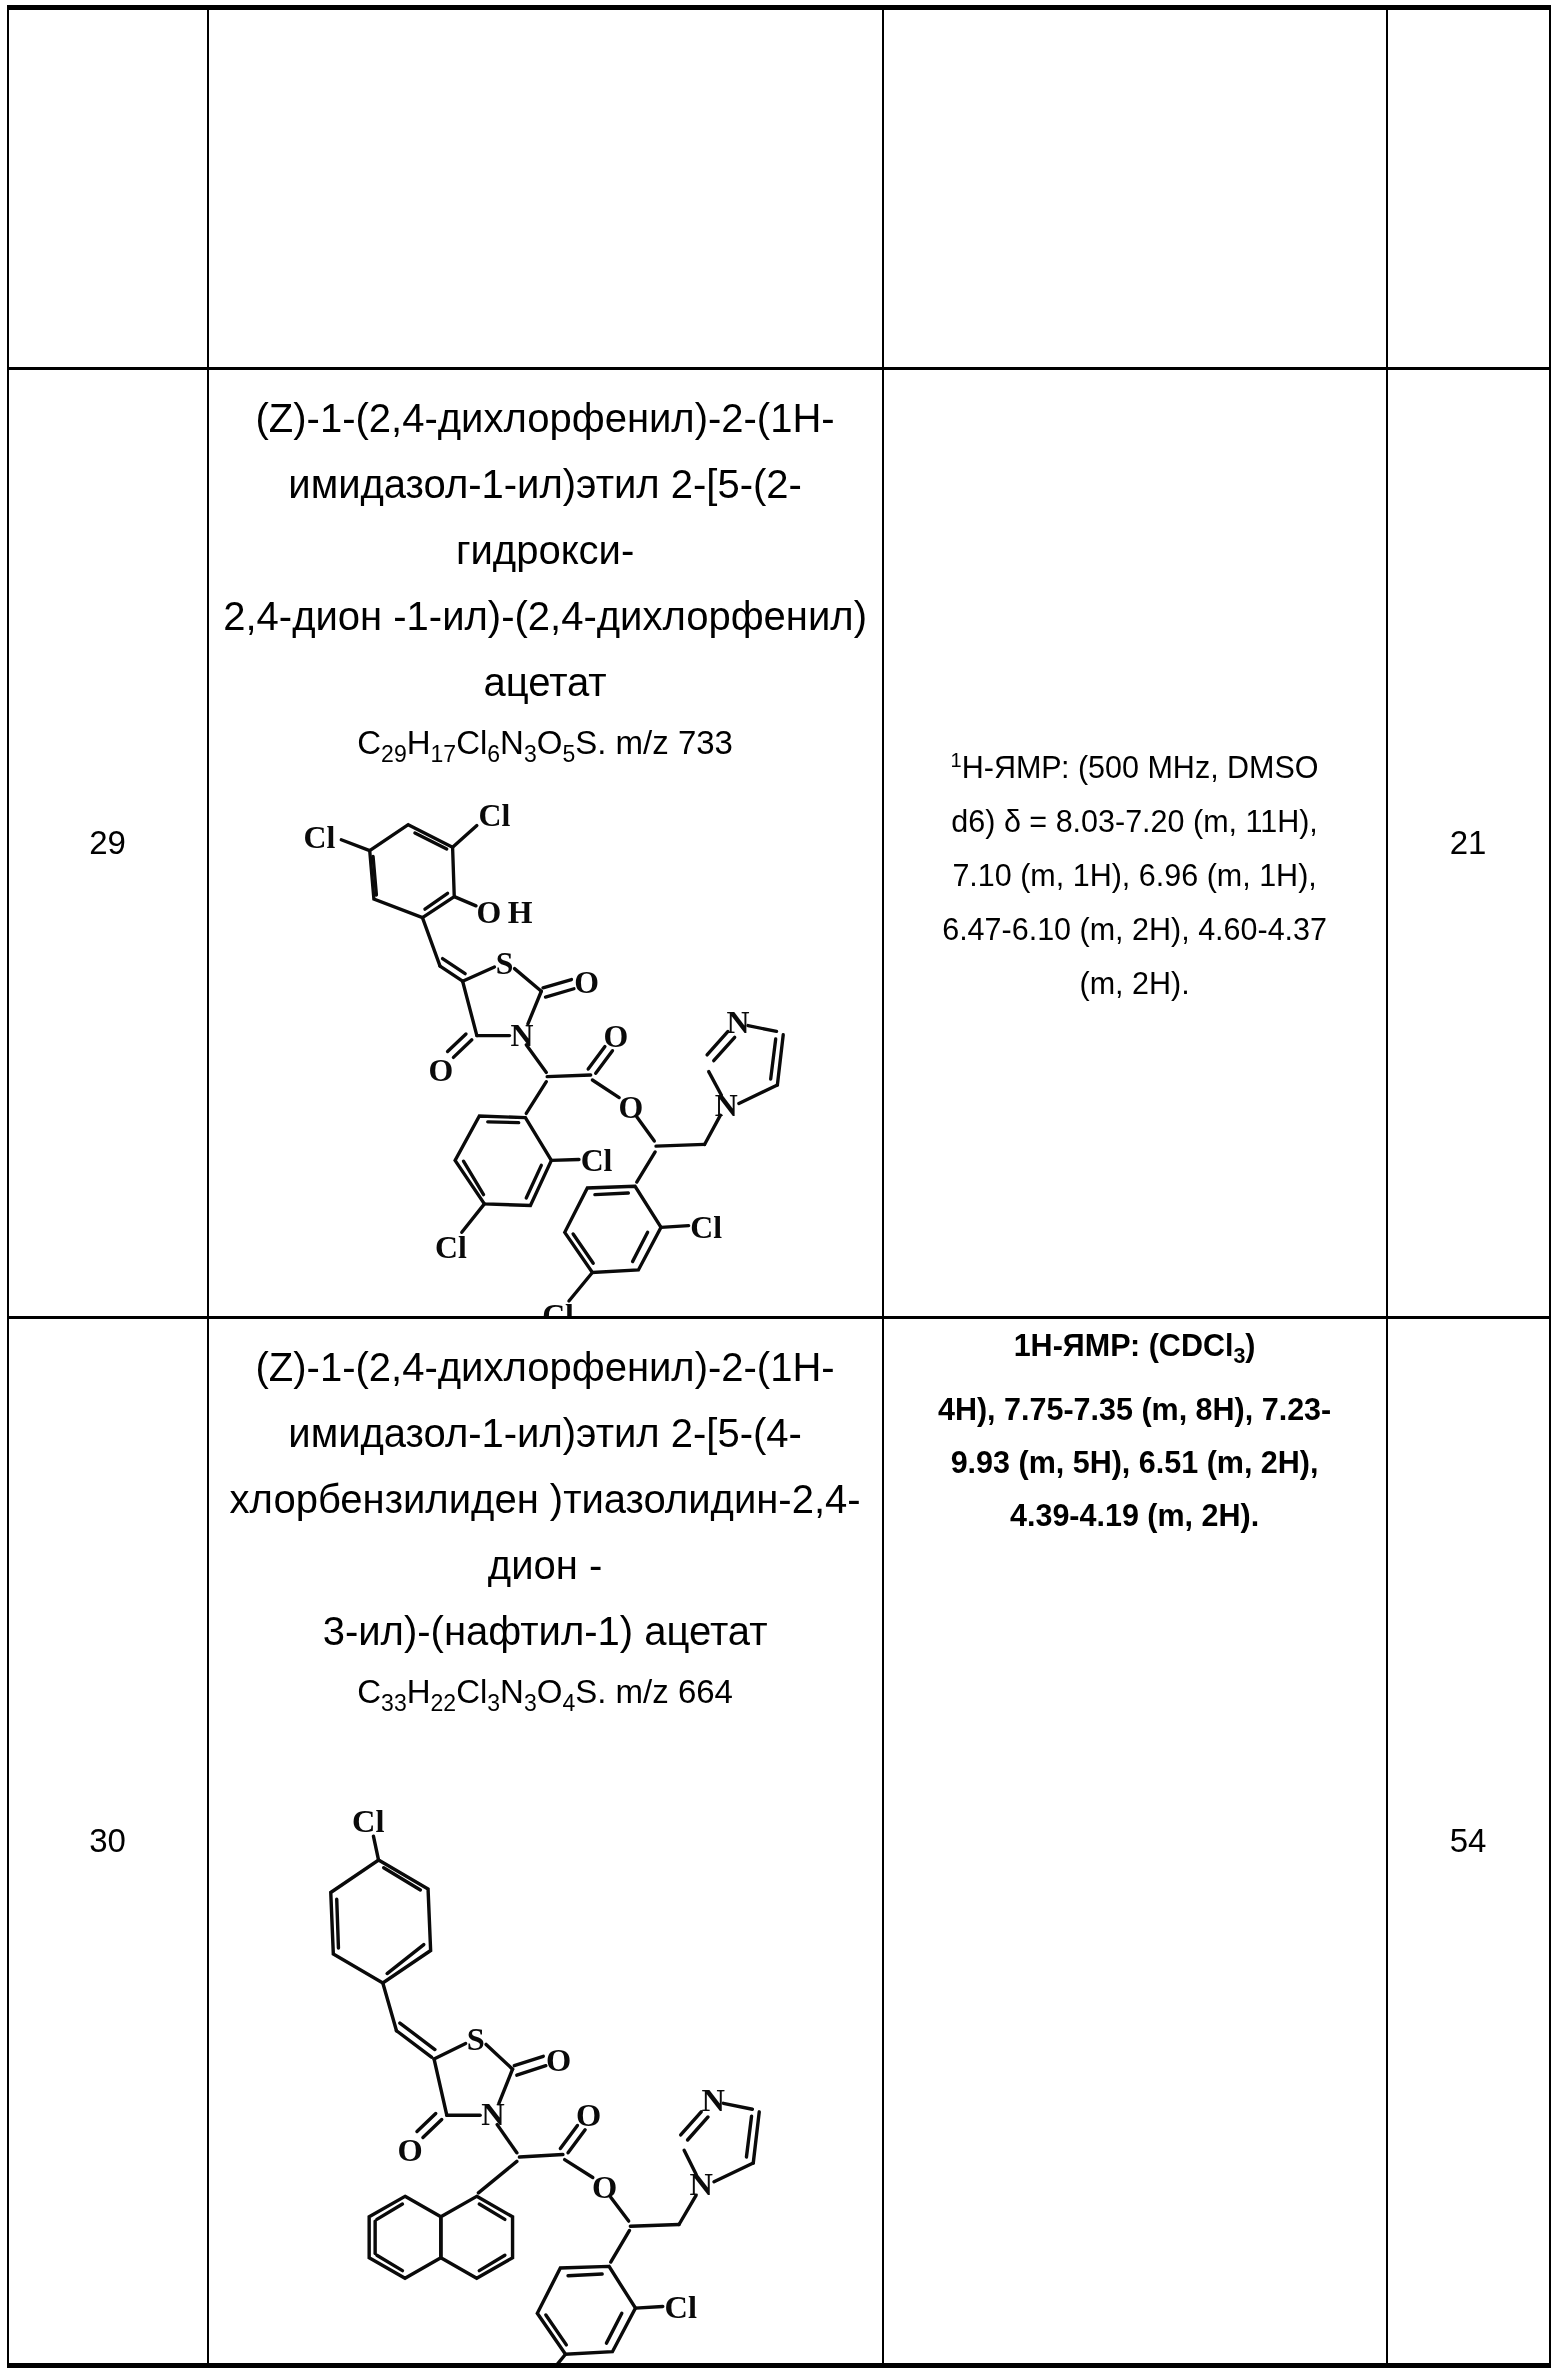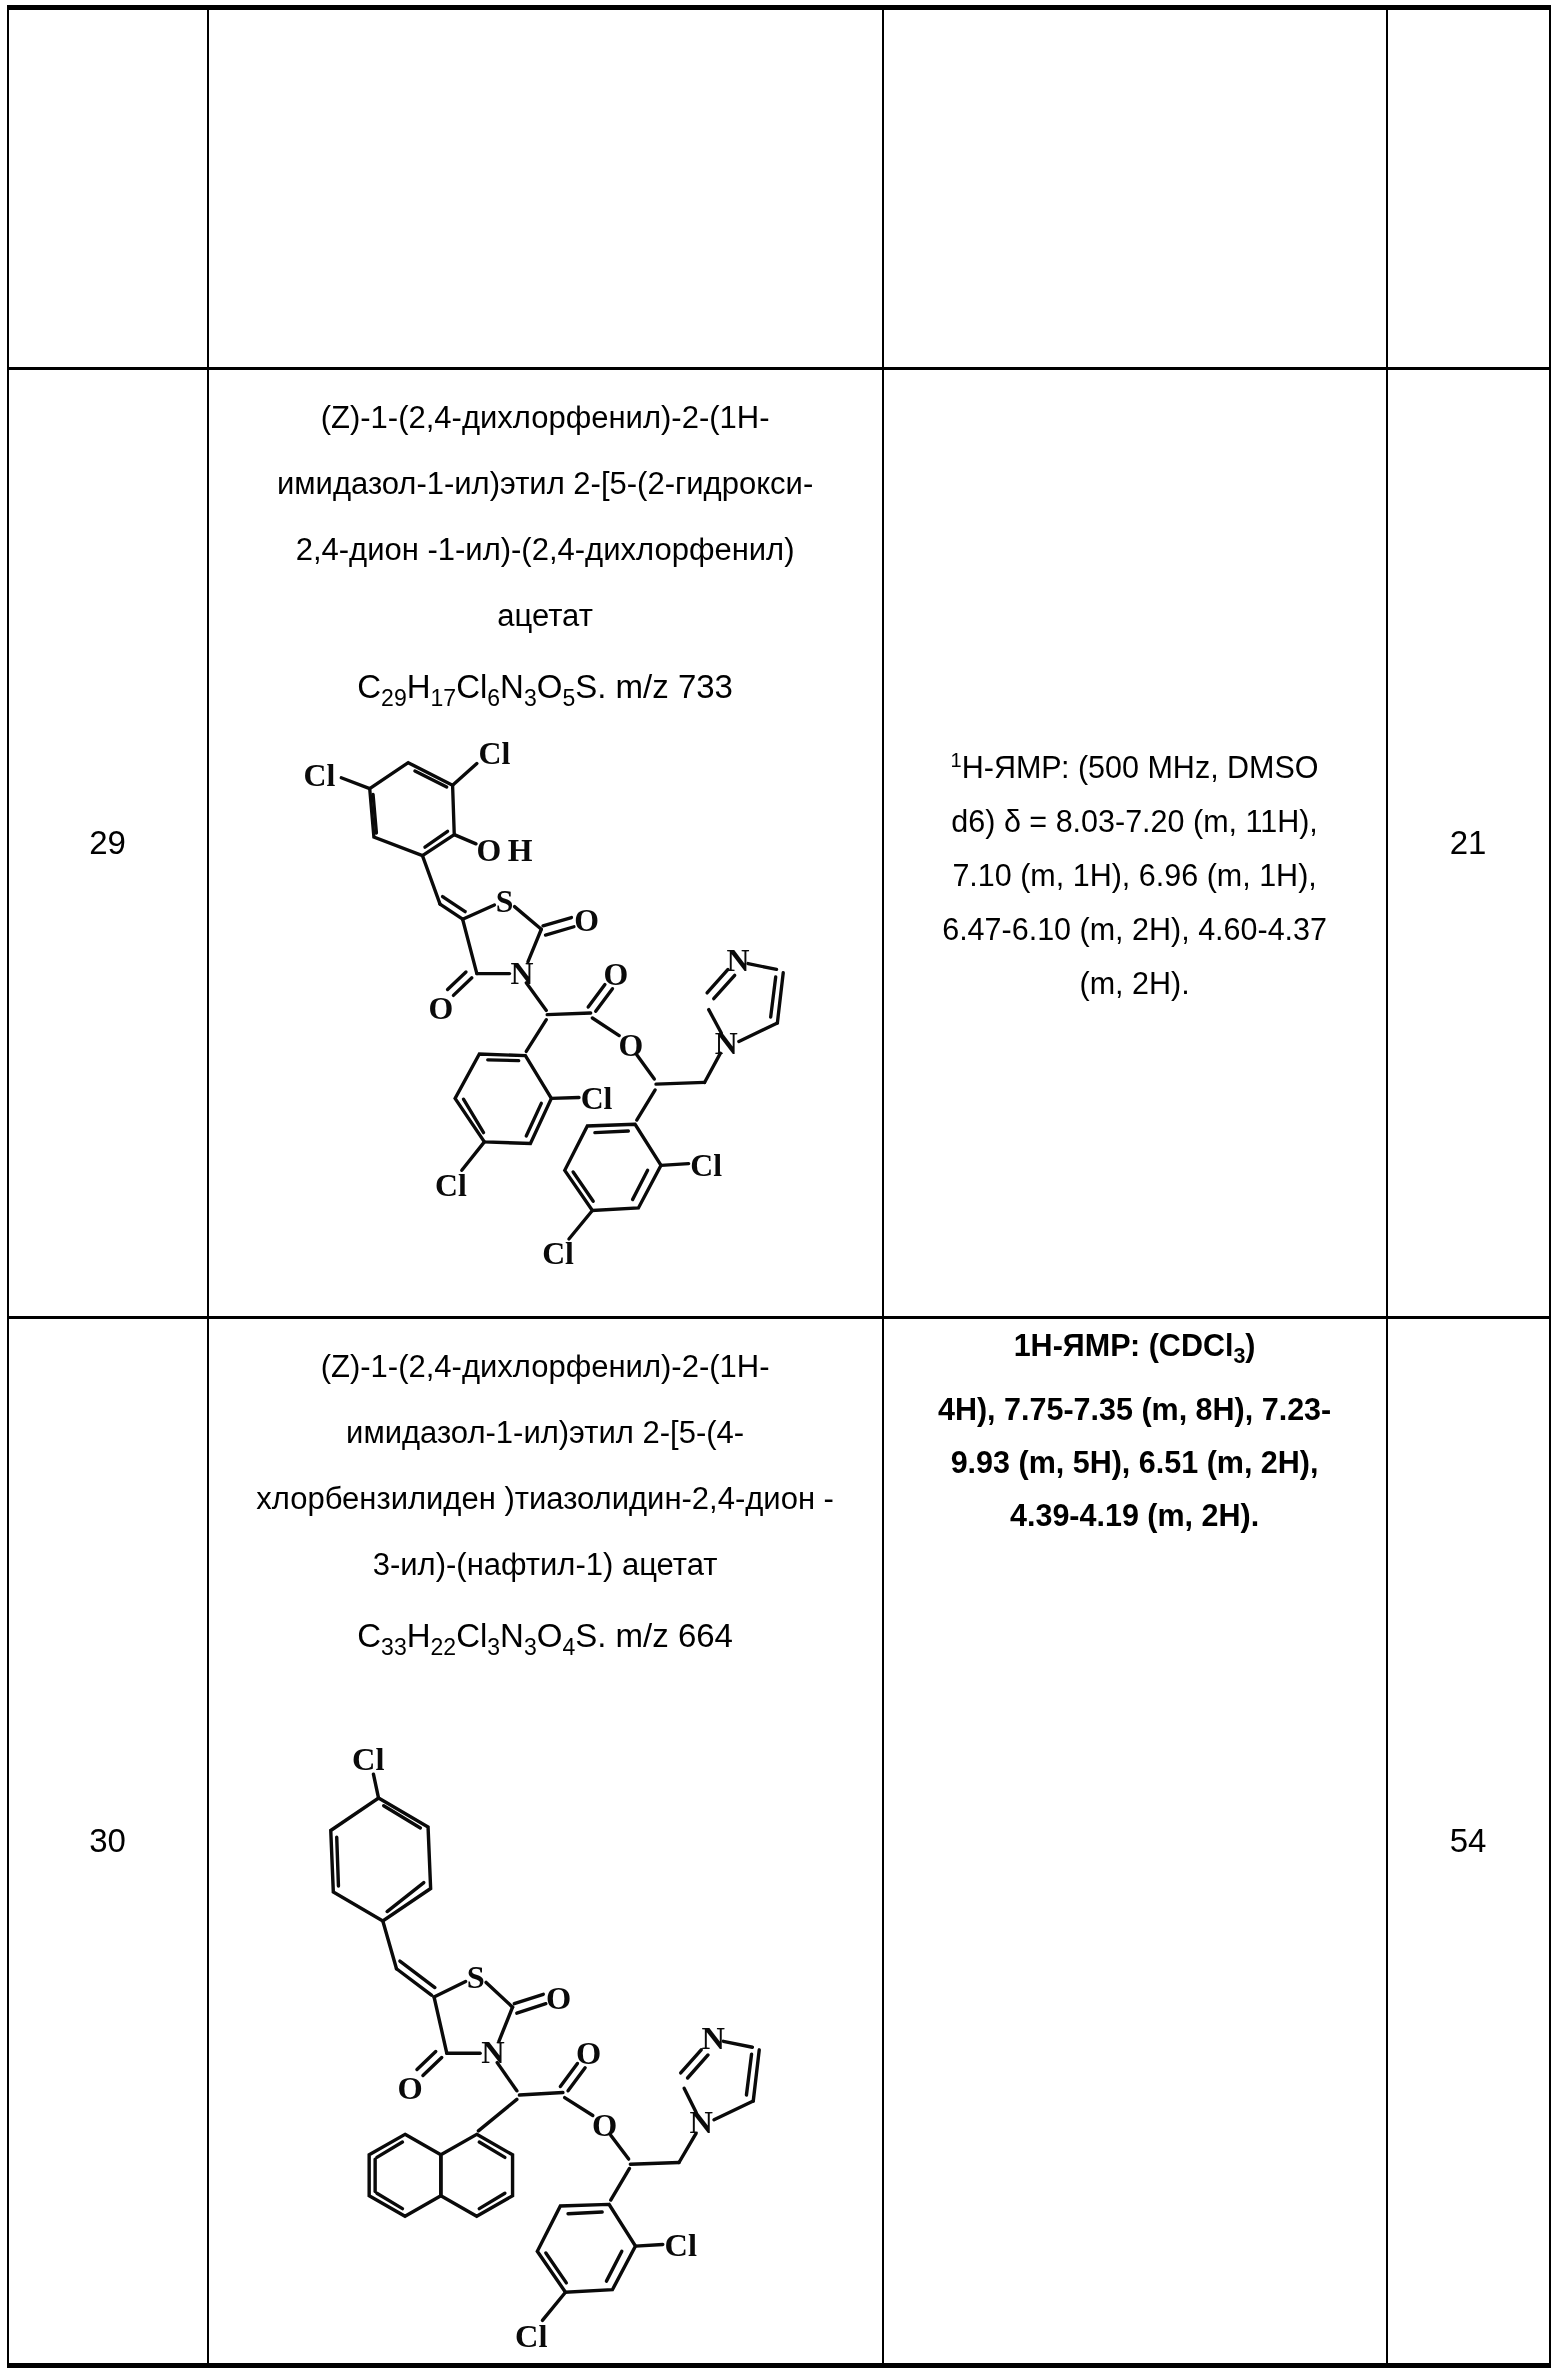--- a/index.html
+++ b/index.html
@@ -23,22 +23,22 @@
     grid-template-rows: 360px 949px 1fr;
   }
   .cell { border-right: 2.5px solid #000; border-bottom: 3.3px solid #000; position: relative; overflow: hidden; }
   .last-col { border-right: none; }
   .last-row { border-bottom: none; }
   .num-cell, .yield-cell {
     display: flex; align-items: center; justify-content: center;
     font-size: 33px;
   }
   .main-cell { padding-top: 15px; text-align: center; }
-  .name { font-size: 31px; line-height: 66px; }
-  .formula { font-size: 33px; margin-top: 16px; line-height: 44px; }
+  .name { font-size: 40px; line-height: 66px; }
+  .formula { font-size: 33px; margin-top: 0; line-height: 55px; }
   .formula sub { font-size: 23px; }
   .nmr-cell {
     display: flex; flex-direction: column; align-items: center;
     text-align: center; font-size: 30.5px;
   }
   .nmr-block29 { padding-top: 363px; line-height: 54px; }
   .nmr-block30 { line-height: 53px; font-weight: bold; }
   .nmr-cell sup { font-size: 20px; vertical-align: super; }
   .nmr-cell sub { font-size: 21.4px; }
   .mol { display: block; margin: 0 auto; }

